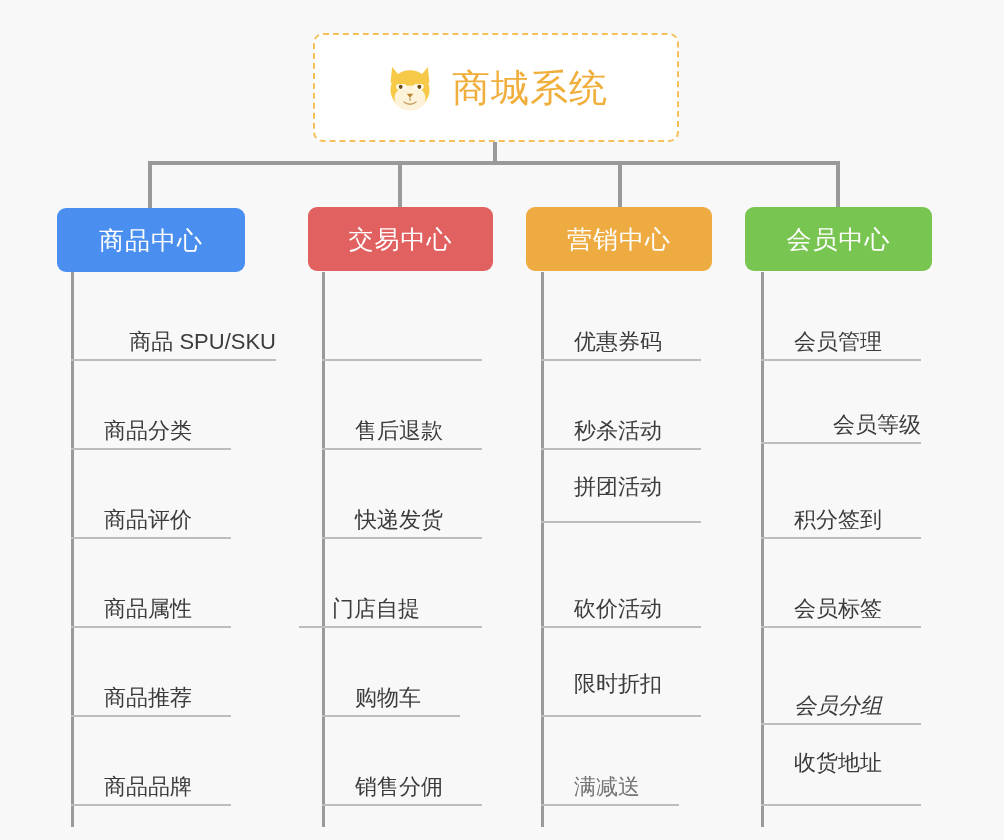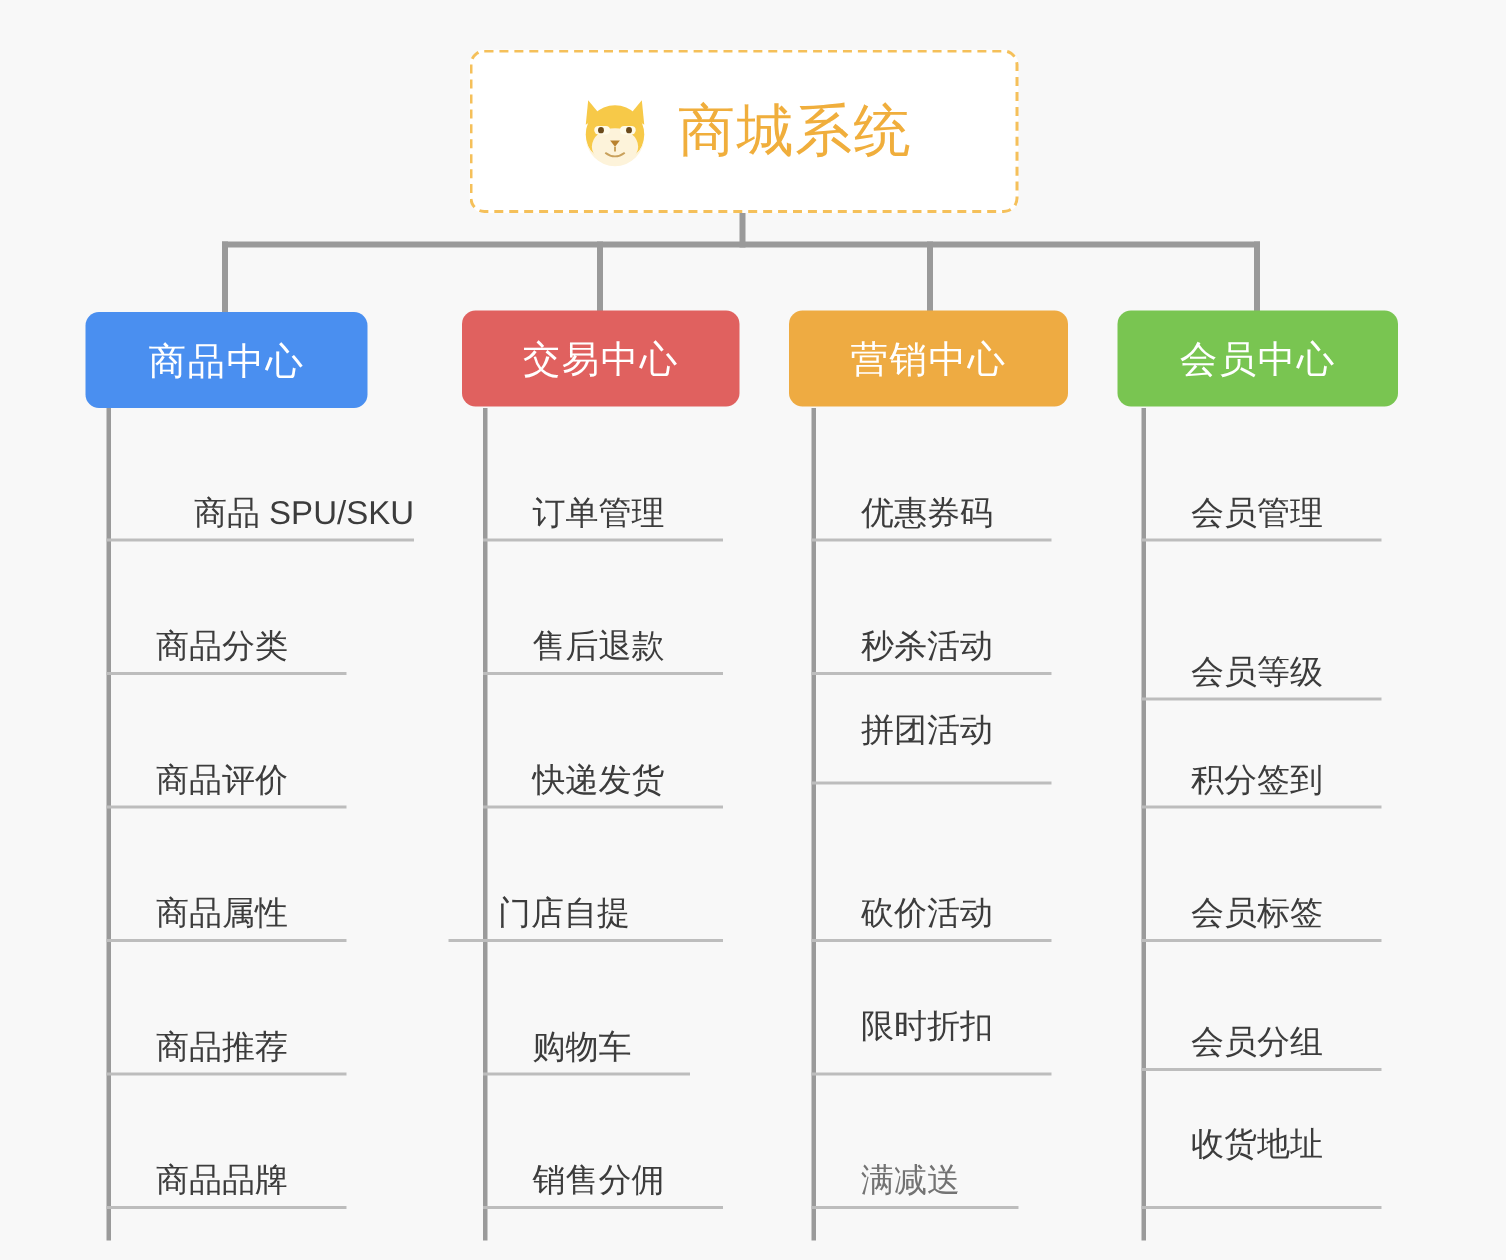--- a/index.html
+++ b/index.html
@@ -180,21 +180,20 @@
       </div>
     <div class="leaf-item" style="top:445px; width:160px;">
       <div class="leaf-text" style="color: rgb(60, 60, 60);">商品品牌</div>
       <div class="leaf-rule" style="background: rgb(189, 189, 189);"></div>
       </div>
   </div>
 
   <div class="leaf-col" style="left:322px; width:160px;">
     <div class="leaf-spine" style="height: 555px; background: rgb(154, 154, 154);"></div>
     <div class="leaf-item" style="top:0px;   width:160px;">
-      <div class="leaf-text" style="color: rgb(60, 60, 60);">订单管理</div>
       <div class="leaf-rule" style="background: rgb(189, 189, 189);"></div>
       </div>
     <div class="leaf-item" style="top:89px;  width:160px;">
       <div class="leaf-text" style="color: rgb(60, 60, 60);">售后退款</div>
       <div class="leaf-rule" style="background: rgb(189, 189, 189);"></div>
       </div>
     <div class="leaf-item" style="top:178px; width:160px;">
       <div class="leaf-text" style="color: rgb(60, 60, 60);">快递发货</div>
       <div class="leaf-rule" style="background: rgb(189, 189, 189);"></div>
       </div>
@@ -239,33 +238,33 @@
       <div class="leaf-rule" style="background: rgb(189, 189, 189);"></div>
       </div>
   </div>
 
   <div class="leaf-col" style="left:761px; width:160px;">
     <div class="leaf-spine" style="height: 555px; background: rgb(154, 154, 154);"></div>
     <div class="leaf-item" style="top:0px;   width:160px;">
       <div class="leaf-text" style="color: rgb(60, 60, 60);">会员管理</div>
       <div class="leaf-rule" style="background: rgb(189, 189, 189);"></div>
       </div>
-    <div class="leaf-item" style="top:106px;  width:160px;">
+    <div class="leaf-item" style="top:83px;  width:160px;text-align:right;">
       <div class="leaf-text" style="color: rgb(60, 60, 60);">会员等级</div>
       <div class="leaf-rule" style="background: rgb(189, 189, 189);"></div>
       </div>
     <div class="leaf-item" style="top:178px; width:160px;">
       <div class="leaf-text" style="color: rgb(60, 60, 60);">积分签到</div>
       <div class="leaf-rule" style="background: rgb(189, 189, 189);"></div>
       </div>
     <div class="leaf-item" style="top:267px; width:160px;">
       <div class="leaf-text" style="color: rgb(60, 60, 60);">会员标签</div>
       <div class="leaf-rule" style="background: rgb(189, 189, 189);"></div>
       </div>
-    <div class="leaf-item" style="top:353px; width:160px;">
+    <div class="leaf-item" style="top:364px; width:160px;font-style:italic;">
       <div class="leaf-text" style="color: rgb(60, 60, 60);">会员分组</div>
       <div class="leaf-rule" style="background: rgb(189, 189, 189);"></div>
       </div>
     <div class="leaf-item" style="top:445px; width:160px;gap:24px;">
       <div class="leaf-text" style="color: rgb(60, 60, 60);">收货地址</div>
       <div class="leaf-rule" style="background: rgb(189, 189, 189);"></div>
       </div>
   </div>
 
 </div>

